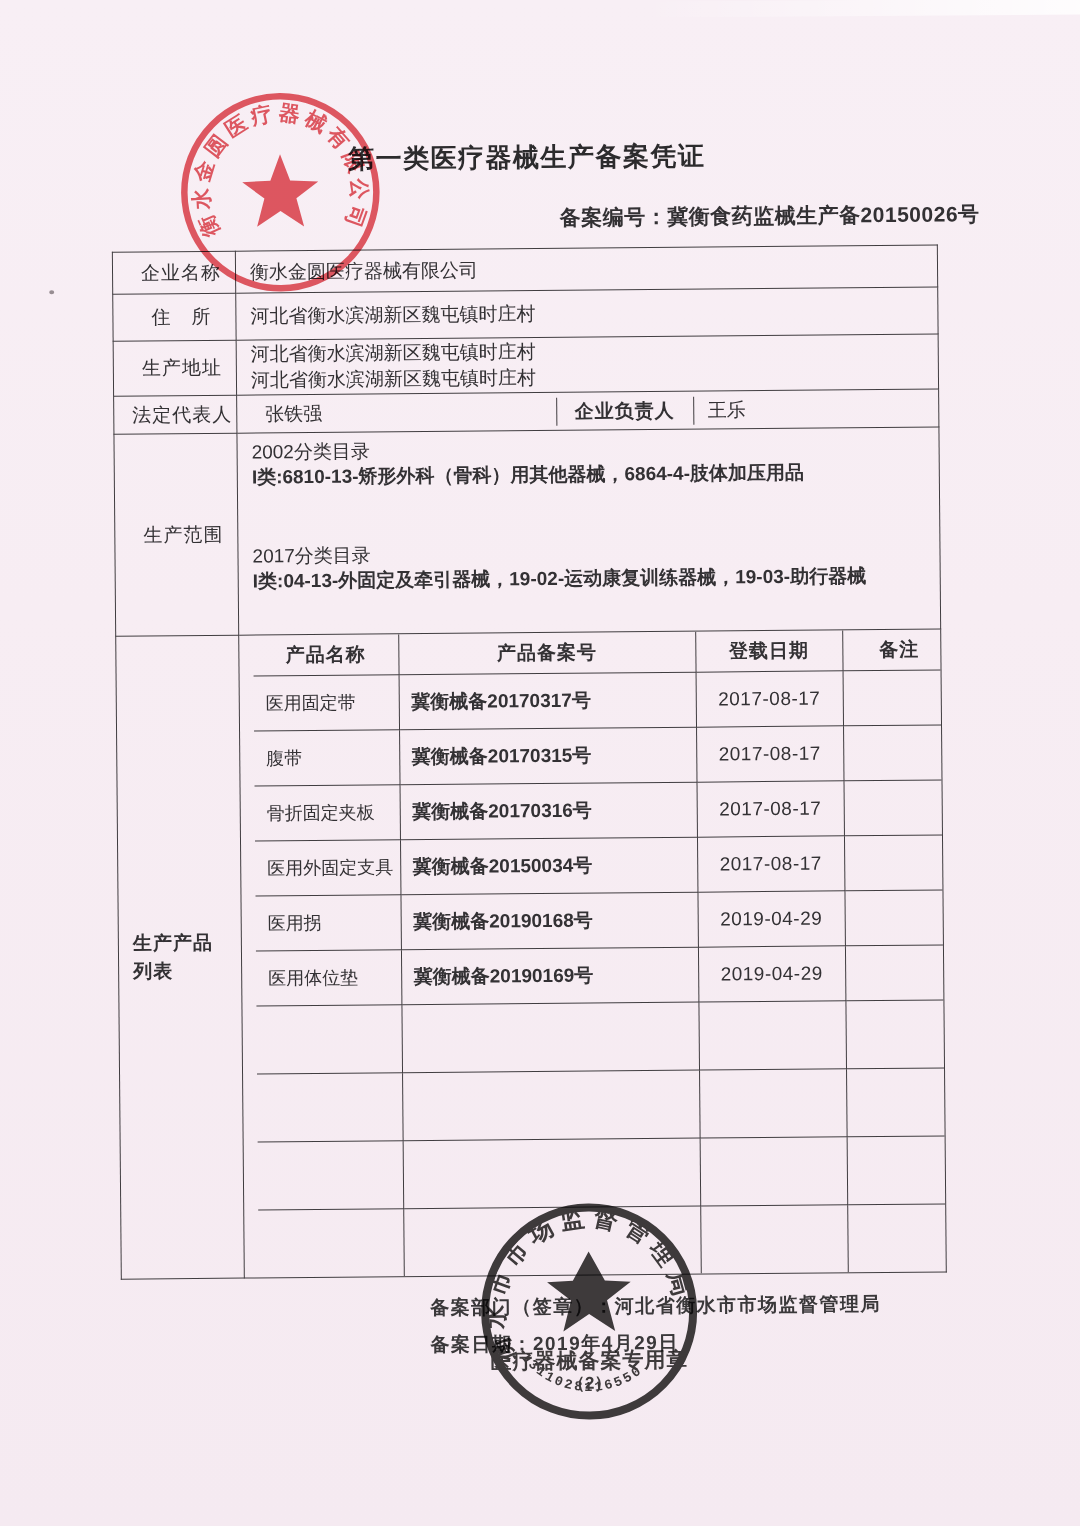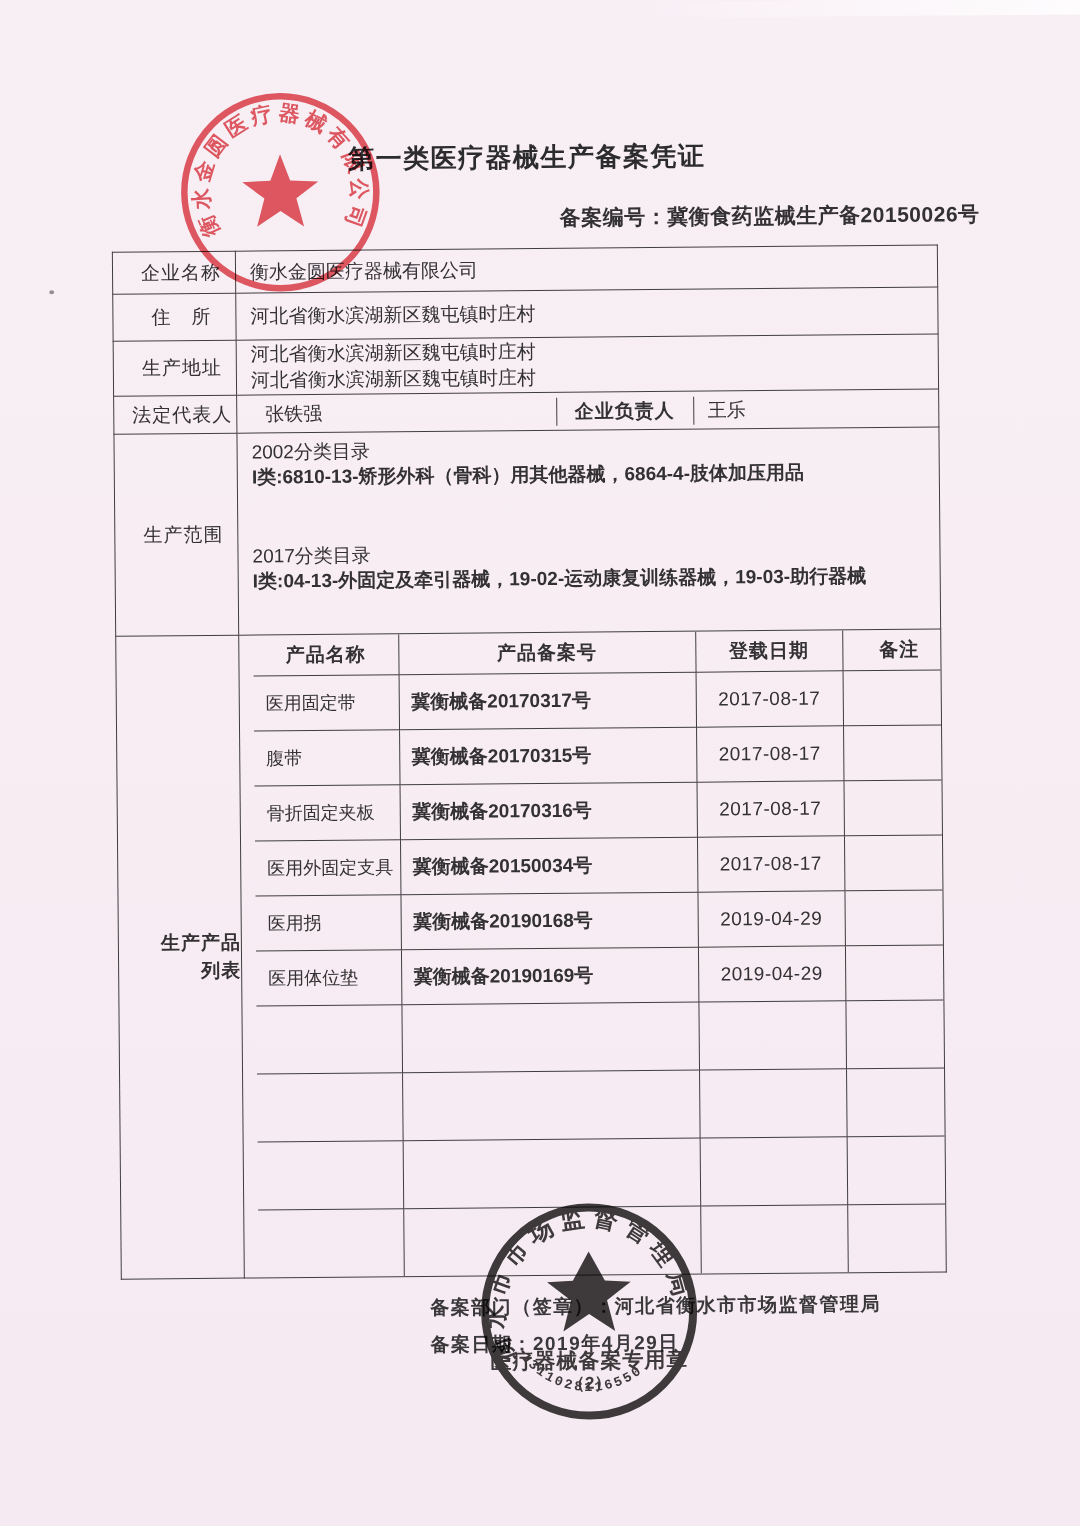--- a/index.html
+++ b/index.html
@@ -64,21 +64,21 @@
   table.ptable th:last-child,table.ptable td:last-child{border-right:none;}
   table.ptable thead th{border-top:none;}
   table.ptable tr:last-child td{border-bottom:none;}
   table.ptable td.c-name{padding-left:12px;font-size:18px;}
   table.ptable td.c-no{padding-left:12px;font-weight:600;}
   table.ptable td.c-date{text-align:center;letter-spacing:.5px;}
   tr.hrow{height:40px;}
   tr.prow{height:55px;}
   tr.erow{height:68px;}
 
-  .plabel{line-height:28px;font-weight:600;letter-spacing:1px;text-align:right;}
+  .plabel{line-height:28px;font-weight:600;letter-spacing:1px;text-align:left;}
 
   .footer-dept{
     position:absolute;left:424px;top:1294px;width:480px;
     font-size:19px;font-weight:600;color:#3a383a;letter-spacing:1.5px;white-space:nowrap;
   }
   .footer-date{
     position:absolute;left:424px;top:1331px;width:420px;
     font-size:19px;font-weight:600;color:#3a383a;letter-spacing:1.5px;white-space:nowrap;
   }
 

